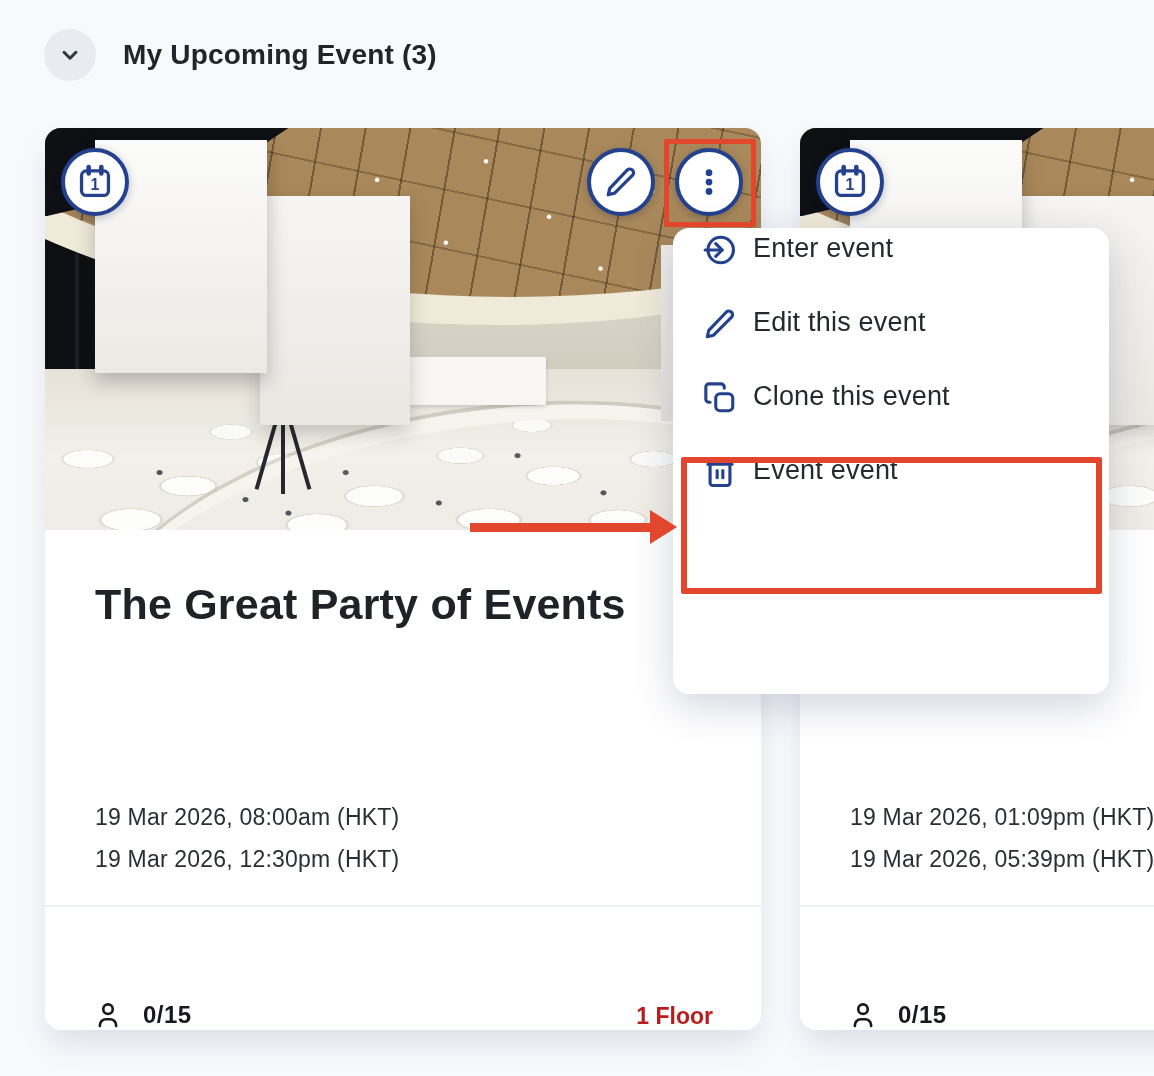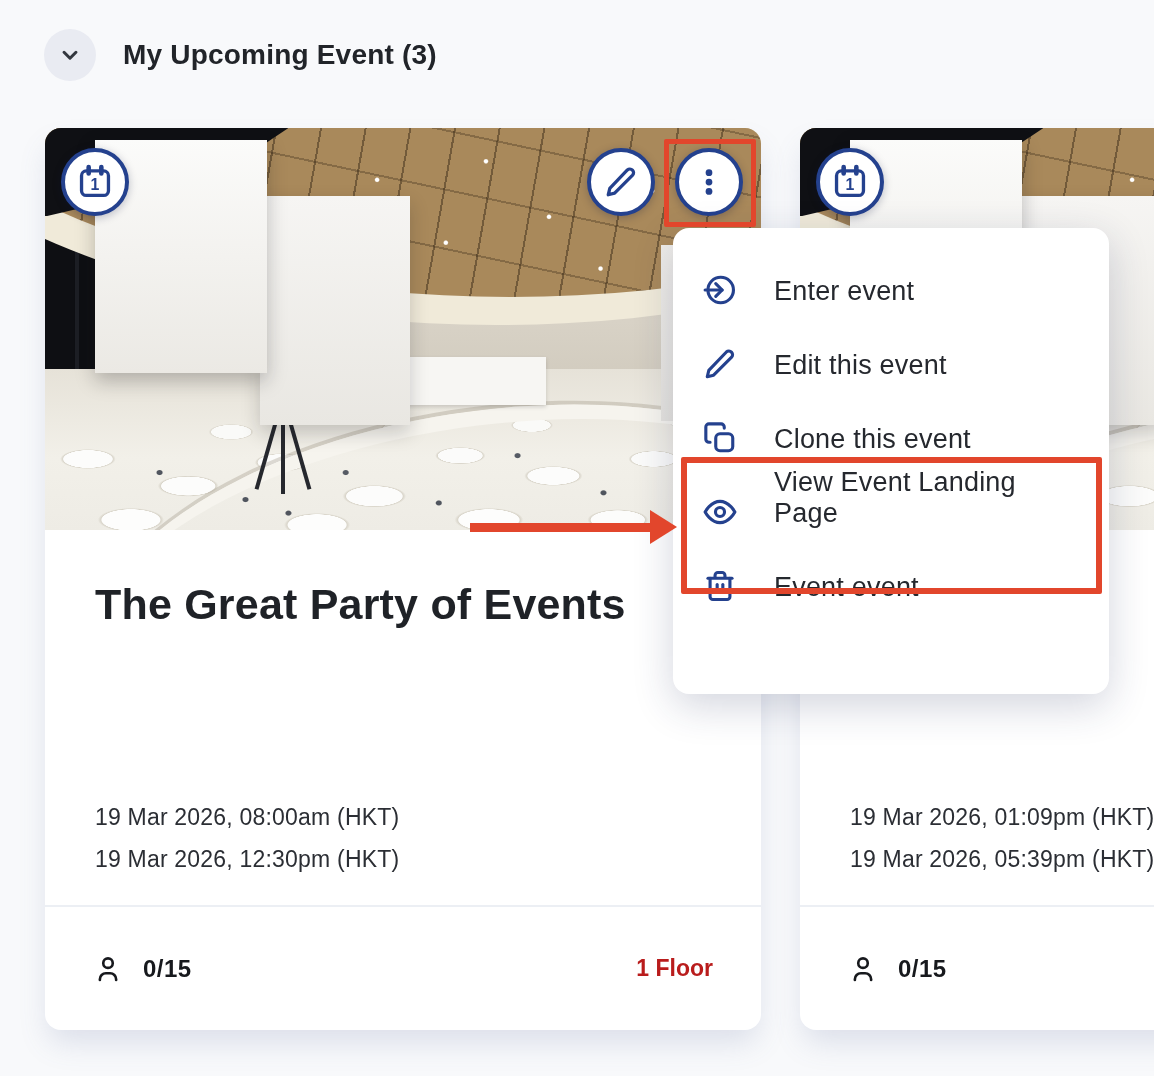--- a/index.html
+++ b/index.html
@@ -107,31 +107,31 @@
   .badge-calendar { left:16px; }
   .badge-pencil { left:542px; }
   .badge-kebab { left:630px; }
 
   
   .card-title { position:absolute; left:50px; top:452px; font-size:43px; font-weight:600;
     color:#1f2227; letter-spacing:.2px; }
   .dates { position:absolute; left:50px; top:668px; font-size:23px; color:#2b2e34;
     line-height:42px; letter-spacing:.2px; }
   .card-footer { position:absolute; left:0; right:0; top:777px; bottom:0;
-    border-top:2px solid #eceff4; display:flex; align-items:center;
+    border-top:2px solid #eceff4; display:flex; align-items:flex-end;
     justify-content:space-between; padding:0 48px; border-radius:0 0 16px 16px; }
   .foot-left { display:flex; align-items:center; gap:20px; }
   .foot-count { font-size:24px; font-weight:600; color:#17191d; letter-spacing:.5px; }
   .foot-floor { font-size:23px; font-weight:600; color:#b91c1c; }
 
   
   .menu { position:absolute; left:673px; top:228px; width:436px; height:466px;
     background:#ffffff; border-radius:16px; box-shadow:0 12px 40px rgba(35,45,90,.20);
     padding:5px 0; z-index:20; }
-  .menu-item { height:74px; display:flex; align-items:flex-end; gap:37px; padding:0 30px;
+  .menu-item { height:74px; display:flex; align-items:flex-start; gap:16px; padding:0 30px;
     cursor:pointer; }
   .menu-item .mi-icon { width:34px; height:34px; flex:0 0 34px; display:flex;
     align-items:center; justify-content:center; }
   .menu-item .mi-label { font-size:27px; color:#25282e; letter-spacing:.2px; }
 
   
   .hl-box { position:absolute; border:6px solid #e2462c; z-index:30; border-radius:2px;
     pointer-events:none; }
   .hl-box-kebab { left:664px; top:139px; width:92px; height:88px; border-width:5px; }
   .hl-box-menu { left:681px; top:457px; width:421px; height:137px; }
@@ -293,29 +293,20 @@
         <svg width="34" height="34" viewBox="0 0 24 24" fill="none" stroke="#24418e" stroke-width="2.2" stroke-linecap="round" stroke-linejoin="round">
             <rect x="9" y="9" width="12" height="12" rx="3"></rect>
             <path d="M5 15H4.2A2.2 2.2 0 0 1 2 12.8V4.2A2.2 2.2 0 0 1 4.2 2h8.6A2.2 2.2 0 0 1 15 4.2V5"></path>
           </svg>
       </span>
       <span class="mi-label">Clone this event</span>
     </div>
     <div class="menu-item">
       <span class="mi-icon">
         <svg width="34" height="34" viewBox="0 0 24 24" fill="none" stroke="#24418e" stroke-width="2.2" stroke-linecap="round" stroke-linejoin="round">
-            <path d="M1.5 12s4-7.5 10.5-7.5S22.5 12 22.5 12s-4 7.5-10.5 7.5S1.5 12 1.5 12z"></path>
-            <circle cx="12" cy="12" r="3.2"></circle>
-          </svg>
-      </span>
-      <span class="mi-label">View Event Landing Page</span>
-    </div>
-    <div class="menu-item">
-      <span class="mi-icon">
-        <svg width="34" height="34" viewBox="0 0 24 24" fill="none" stroke="#24418e" stroke-width="2.2" stroke-linecap="round" stroke-linejoin="round">
             <path d="M3.5 6.5h17"></path>
             <path d="M19 6.5v13a2 2 0 0 1-2 2H7a2 2 0 0 1-2-2v-13"></path>
             <path d="M8.5 6V4.5a2 2 0 0 1 2-2h3a2 2 0 0 1 2 2V6"></path>
             <line x1="10" y1="11" x2="10" y2="16"></line>
             <line x1="14" y1="11" x2="14" y2="16"></line>
           </svg>
       </span>
       <span class="mi-label">Event event</span>
     </div>
   </div>

